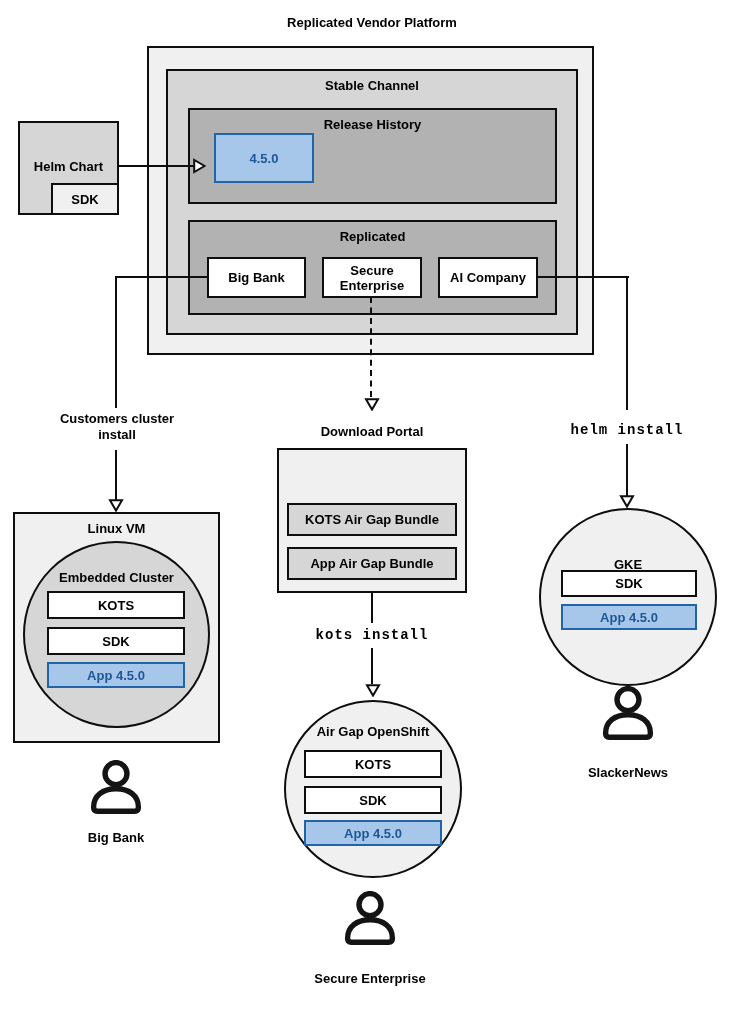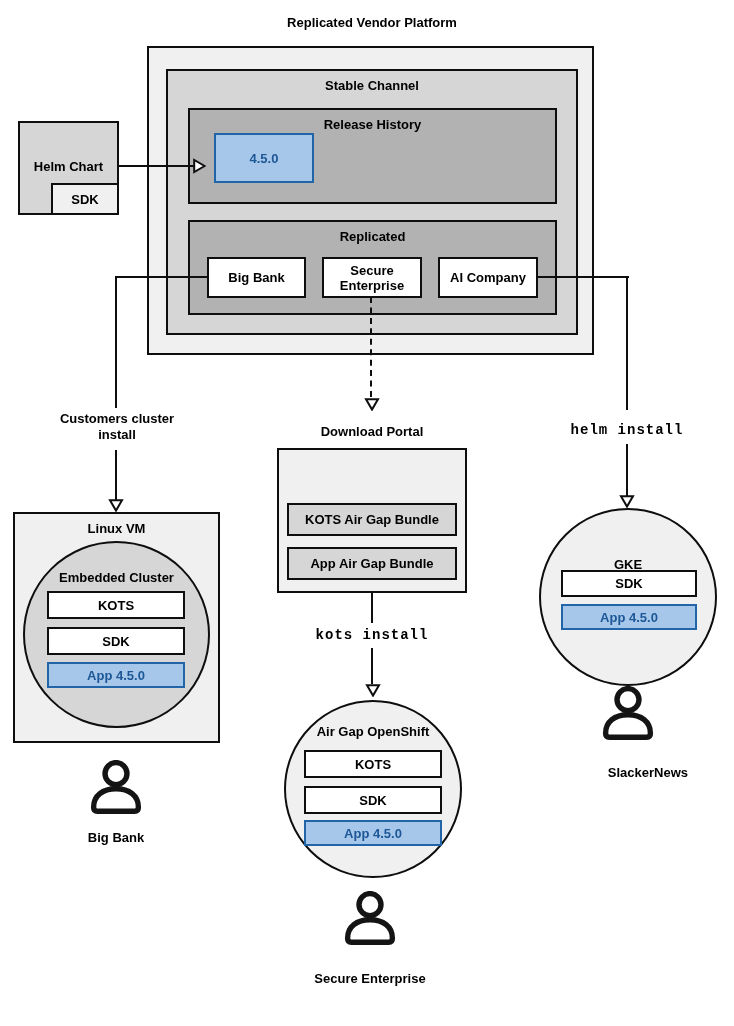--- a/index.html
+++ b/index.html
@@ -130,15 +130,15 @@
   <div class="lbl" style="left:539px;top:549px;width:178px;margin-top:8px;">GKE</div>
   <div class="chip" style="left:561px;top:570px;width:136px;height:27px;">SDK</div>
   <div class="chip blue" style="left:561px;top:604px;width:136px;height:26px;">App 4.5.0</div>
 
   <span class="person" style="left:600px;top:686px;">
     <svg width="56" height="56" viewBox="0 0 28 28">
       <circle cx="14" cy="6.8" r="5.5" fill="none" stroke="#141414" stroke-width="2.7"></circle>
       <path d="M4.7 25.6 h18.6 q1.9 0 1.9 -2 c0 -5.7 -4.6 -9.2 -11.2 -9.2 s-11.2 3.5 -11.2 9.2 q0 2 1.9 2 z" fill="none" stroke="#141414" stroke-width="2.7" stroke-linejoin="round"></path>
     </svg>
   </span>
-  <div class="lbl" style="left:568px;top:765px;width:120px;text-align:right;">SlackerNews</div>
+  <div class="lbl" style="left:568px;top:765px;width:120px;">SlackerNews</div>
 
 </div>
 
 </body></html>

